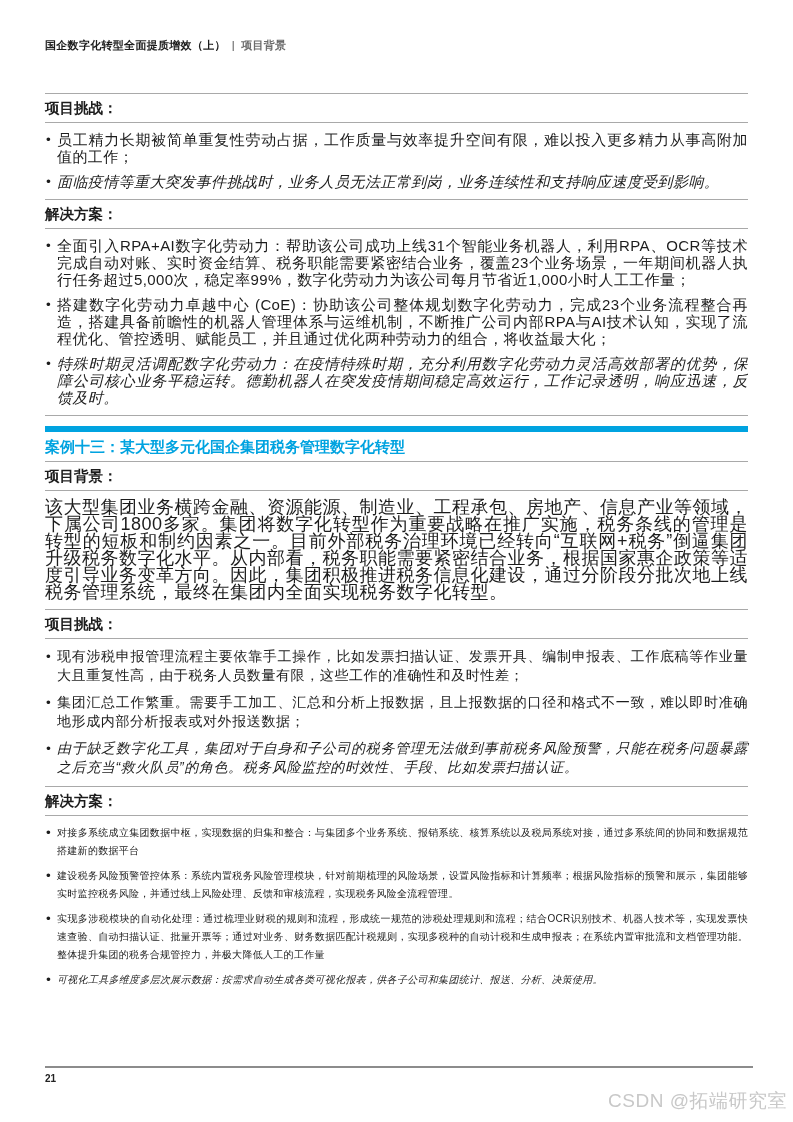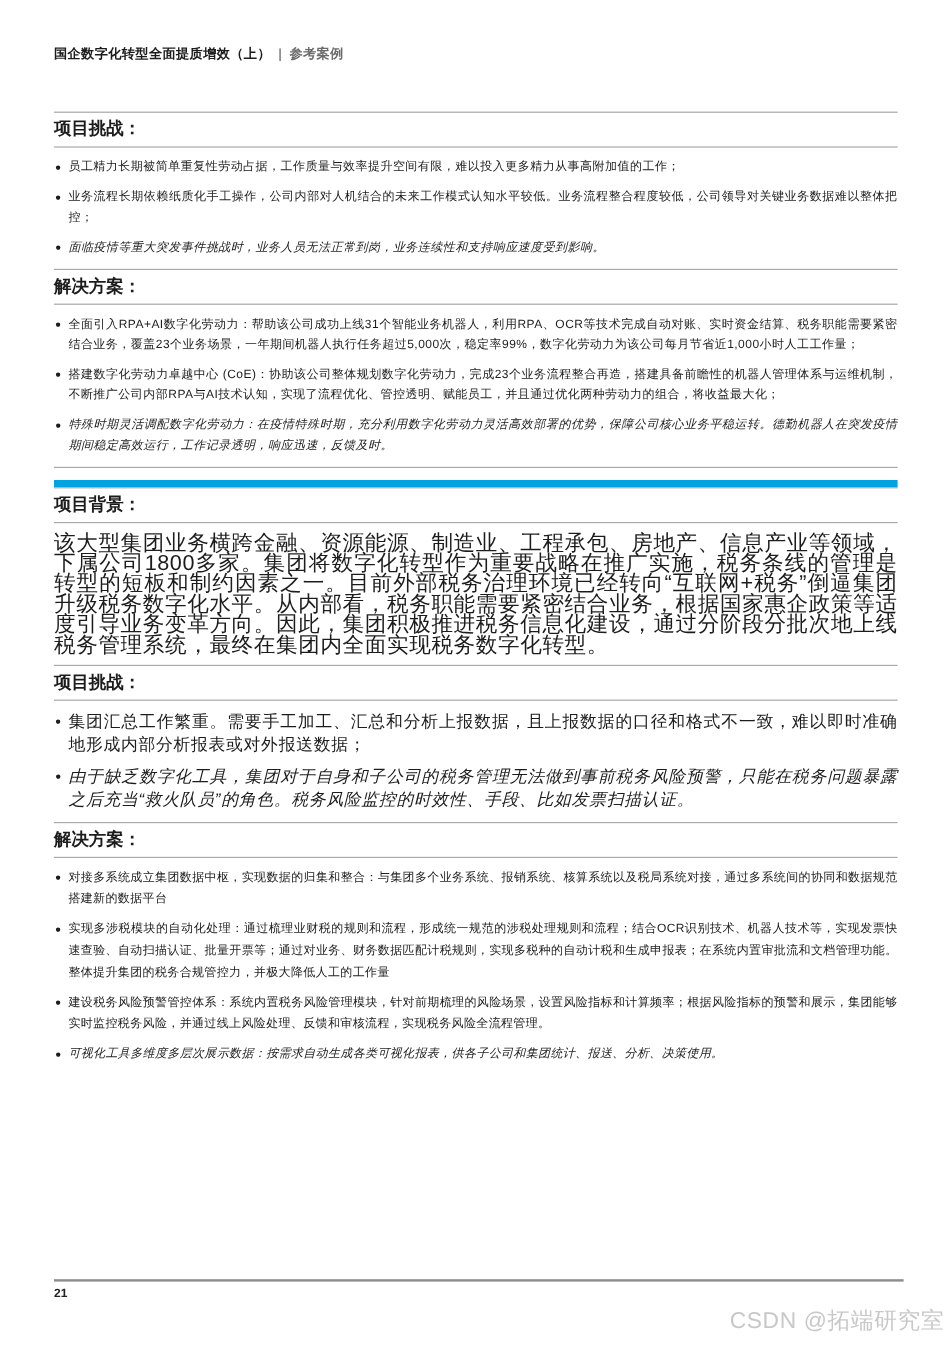--- a/index.html
+++ b/index.html
@@ -11,89 +11,90 @@
   .content{margin:0 45px;}
   .doc-header{padding-top:38px;font-size:11px;font-weight:bold;line-height:14px;letter-spacing:.3px;}
   .doc-header .sep{color:#8a8a8a;margin:0 6px;font-weight:bold;}
   .doc-header .sub{color:#6b6b6b;font-weight:bold;}
   .rule{border:0;border-top:1px solid #a9a9a9;margin:0;}
   .rule.first{margin-top:41px;}
   .sec-h{font-size:14.5px;line-height:18px;font-weight:bold;padding:5px 0;margin:0;}
   ul.blist{list-style:none;margin:0;padding:8px 0 9px;}
   ul.blist li{
     position:relative;padding-left:12px;margin:0 0 8px 0;
-    font-size:10px;line-height:17px;text-align:justify;letter-spacing:.4px;
+    font-size:15px;line-height:17px;text-align:justify;letter-spacing:.4px;
   }
   ul.blist li:last-child{margin-bottom:0;font-style:italic;}
   ul.blist li::before{content:"\2022";position:absolute;left:1px;top:0;font-size:13.5px;}
   ul.blist.c13 li{font-size:14px;line-height:19px;letter-spacing:.6px;}
   ul.blist.c13sol li{font-size:10px;line-height:18px;letter-spacing:.3px;margin-bottom:7px;}
   ul.blist.c13sol li:last-child{margin-bottom:0;}
   .case-bar{height:6px;background:#00a3e0;margin-top:10px;}
   .case-title{color:#00a3e0;font-size:15px;line-height:19px;font-weight:bold;padding:5px 0;}
   .para{font-size:18px;line-height:17px;text-align:justify;letter-spacing:.5px;padding:8px 0;}
   .footer-rule{position:absolute;left:45px;right:40px;top:1066px;border:0;border-top:2px solid #8c8c8c;margin:0;}
   .page-num{position:absolute;left:45px;top:1073px;font-size:10px;font-weight:bold;color:#222;text-align:right;}
   .watermark{position:absolute;right:6px;top:1088px;font-size:19px;color:#c8c8c8;letter-spacing:.5px;margin-left:44px;}
 </style>
 </head>
 <body>
 
 <div class="content">
 
   <div class="doc-header">
-    <span>国企数字化转型全面提质增效（上）</span><span class="sep">|</span><span class="sub">参考案例</span>
+    <span>国企数字化转型全面提质增效（上）</span><span class="sep">|</span><span class="sub">项目背景</span>
   </div>
 
   <hr class="rule first">
   <div class="sec-h">项目挑战：</div>
   <hr class="rule">
 
   <ul class="blist">
     <li>员工精力长期被简单重复性劳动占据，工作质量与效率提升空间有限，难以投入更多精力从事高附加值的工作；</li>
-    <li>业务流程长期依赖纸质化手工操作，公司内部对人机结合的未来工作模式认知水平较低。业务流程整合程度较低，公司领导对关键业务数据难以整体把控；</li>
     <li>面临疫情等重大突发事件挑战时，业务人员无法正常到岗，业务连续性和支持响应速度受到影响。</li>
   </ul>
 
   <hr class="rule">
   <div class="sec-h">解决方案：</div>
   <hr class="rule">
 
   <ul class="blist">
     <li>全面引入RPA+AI数字化劳动力：帮助该公司成功上线31个智能业务机器人，利用RPA、OCR等技术完成自动对账、实时资金结算、税务职能需要紧密结合业务，覆盖23个业务场景，一年期间机器人执行任务超过5,000次，稳定率99%，数字化劳动力为该公司每月节省近1,000小时人工工作量；</li>
     <li>搭建数字化劳动力卓越中心 (CoE)：协助该公司整体规划数字化劳动力，完成23个业务流程整合再造，搭建具备前瞻性的机器人管理体系与运维机制，不断推广公司内部RPA与AI技术认知，实现了流程优化、管控透明、赋能员工，并且通过优化两种劳动力的组合，将收益最大化；</li>
     <li>特殊时期灵活调配数字化劳动力：在疫情特殊时期，充分利用数字化劳动力灵活高效部署的优势，保障公司核心业务平稳运转。德勤机器人在突发疫情期间稳定高效运行，工作记录透明，响应迅速，反馈及时。</li>
   </ul>
 
   <hr class="rule">
 
   <div class="case-bar"></div>
+  <div class="case-title">案例十三：某大型多元化国企集团税务管理数字化转型</div>
   <hr class="rule">
 
   <div class="sec-h">项目背景：</div>
   <hr class="rule">
   <div class="para">该大型集团业务横跨金融、资源能源、制造业、工程承包、房地产、信息产业等领域，下属公司1800多家。集团将数字化转型作为重要战略在推广实施，税务条线的管理是转型的短板和制约因素之一。目前外部税务治理环境已经转向“互联网+税务”倒逼集团升级税务数字化水平。从内部看，税务职能需要紧密结合业务，根据国家惠企政策等适度引导业务变革方向。因此，集团积极推进税务信息化建设，通过分阶段分批次地上线税务管理系统，最终在集团内全面实现税务数字化转型。</div>
 
   <hr class="rule">
   <div class="sec-h">项目挑战：</div>
   <hr class="rule">
 
   <ul class="blist c13">
+    <li>现有涉税申报管理流程主要依靠手工操作，比如发票扫描认证、发票开具、编制申报表、工作底稿等作业量大且重复性高，由于税务人员数量有限，这些工作的准确性和及时性差；</li>
     <li>集团汇总工作繁重。需要手工加工、汇总和分析上报数据，且上报数据的口径和格式不一致，难以即时准确地形成内部分析报表或对外报送数据；</li>
     <li>由于缺乏数字化工具，集团对于自身和子公司的税务管理无法做到事前税务风险预警，只能在税务问题暴露之后充当“救火队员”的角色。税务风险监控的时效性、手段、比如发票扫描认证。</li>
   </ul>
 
   <hr class="rule">
   <div class="sec-h">解决方案：</div>
   <hr class="rule">
 
   <ul class="blist c13sol">
     <li>对接多系统成立集团数据中枢，实现数据的归集和整合：与集团多个业务系统、报销系统、核算系统以及税局系统对接，通过多系统间的协同和数据规范搭建新的数据平台</li>
+    <li>建设税务风险预警管控体系：系统内置税务风险管理模块，针对前期梳理的风险场景，设置风险指标和计算频率；根据风险指标的预警和展示，集团能够实时监控税务风险，并通过线上风险处理、反馈和审核流程，实现税务风险全流程管理。</li>
     <li>实现多涉税模块的自动化处理：通过梳理业财税的规则和流程，形成统一规范的涉税处理规则和流程；结合OCR识别技术、机器人技术等，实现发票快速查验、自动扫描认证、批量开票等；通过对业务、财务数据匹配计税规则，实现多税种的自动计税和生成申报表；在系统内置审批流和文档管理功能。整体提升集团的税务合规管控力，并极大降低人工的工作量</li>
-    <li>建设税务风险预警管控体系：系统内置税务风险管理模块，针对前期梳理的风险场景，设置风险指标和计算频率；根据风险指标的预警和展示，集团能够实时监控税务风险，并通过线上风险处理、反馈和审核流程，实现税务风险全流程管理。</li>
     <li>可视化工具多维度多层次展示数据：按需求自动生成各类可视化报表，供各子公司和集团统计、报送、分析、决策使用。</li>
   </ul>
 
 </div>
 
 <hr class="footer-rule">
 <div class="page-num">21</div>
 <div class="watermark">CSDN @拓端研究室</div>
 
 </body></html>

